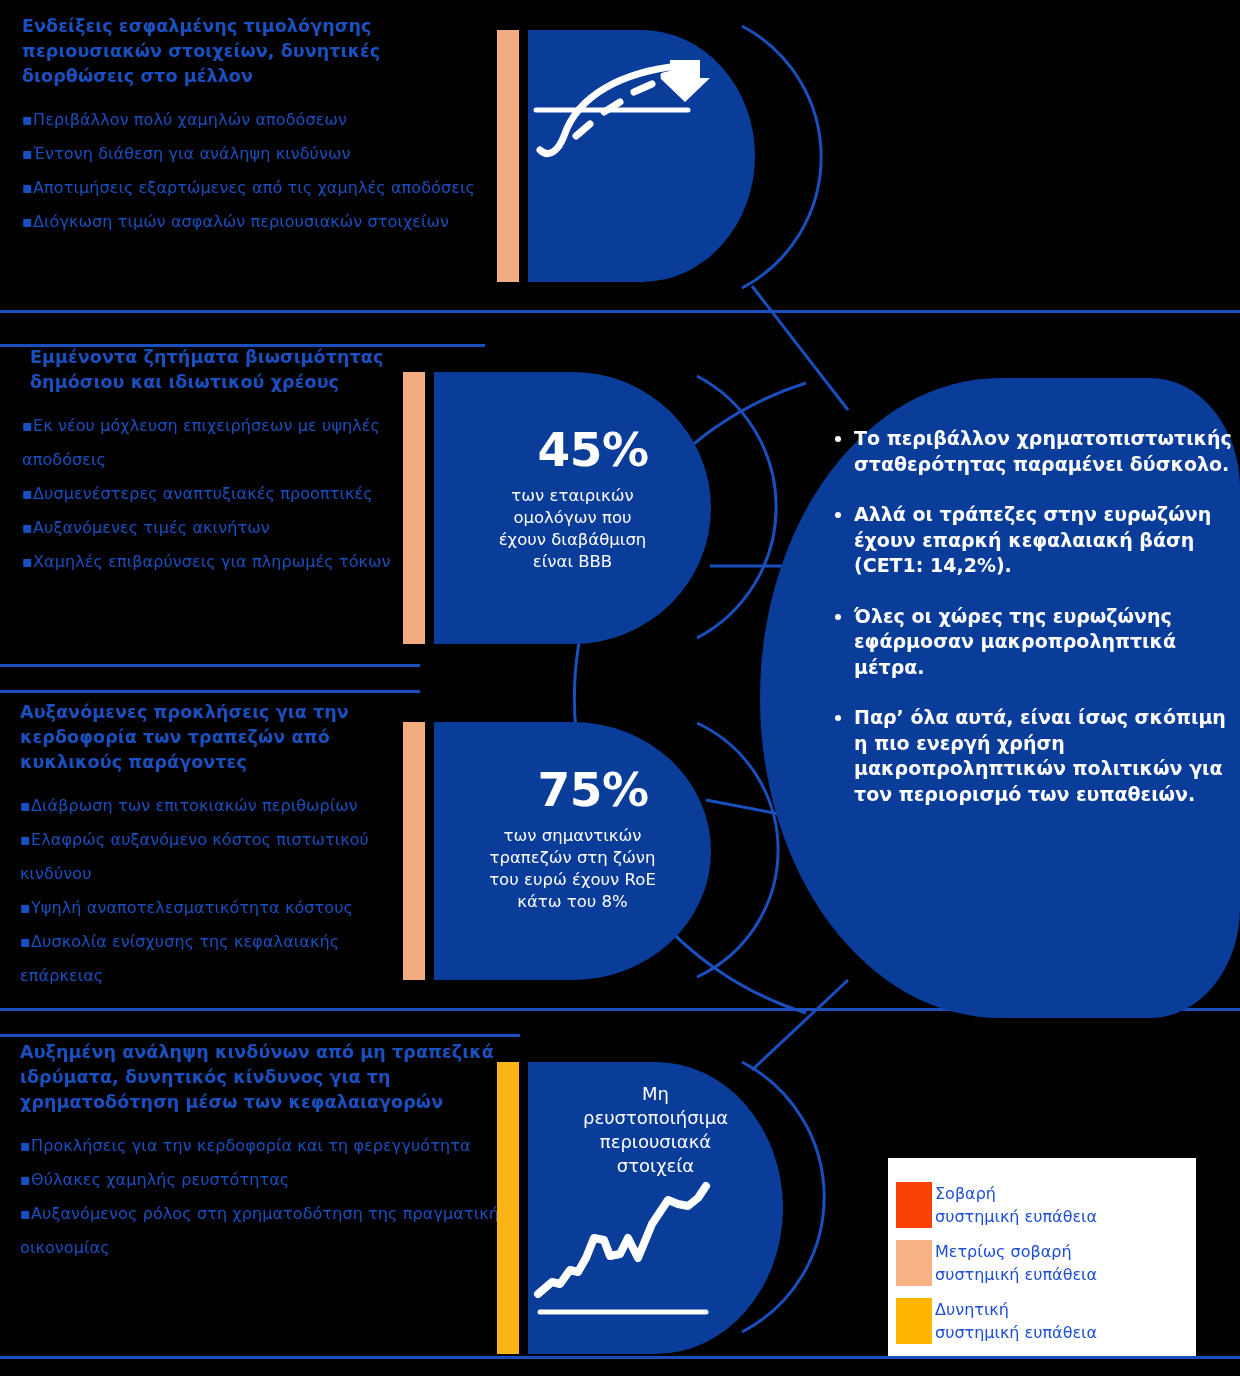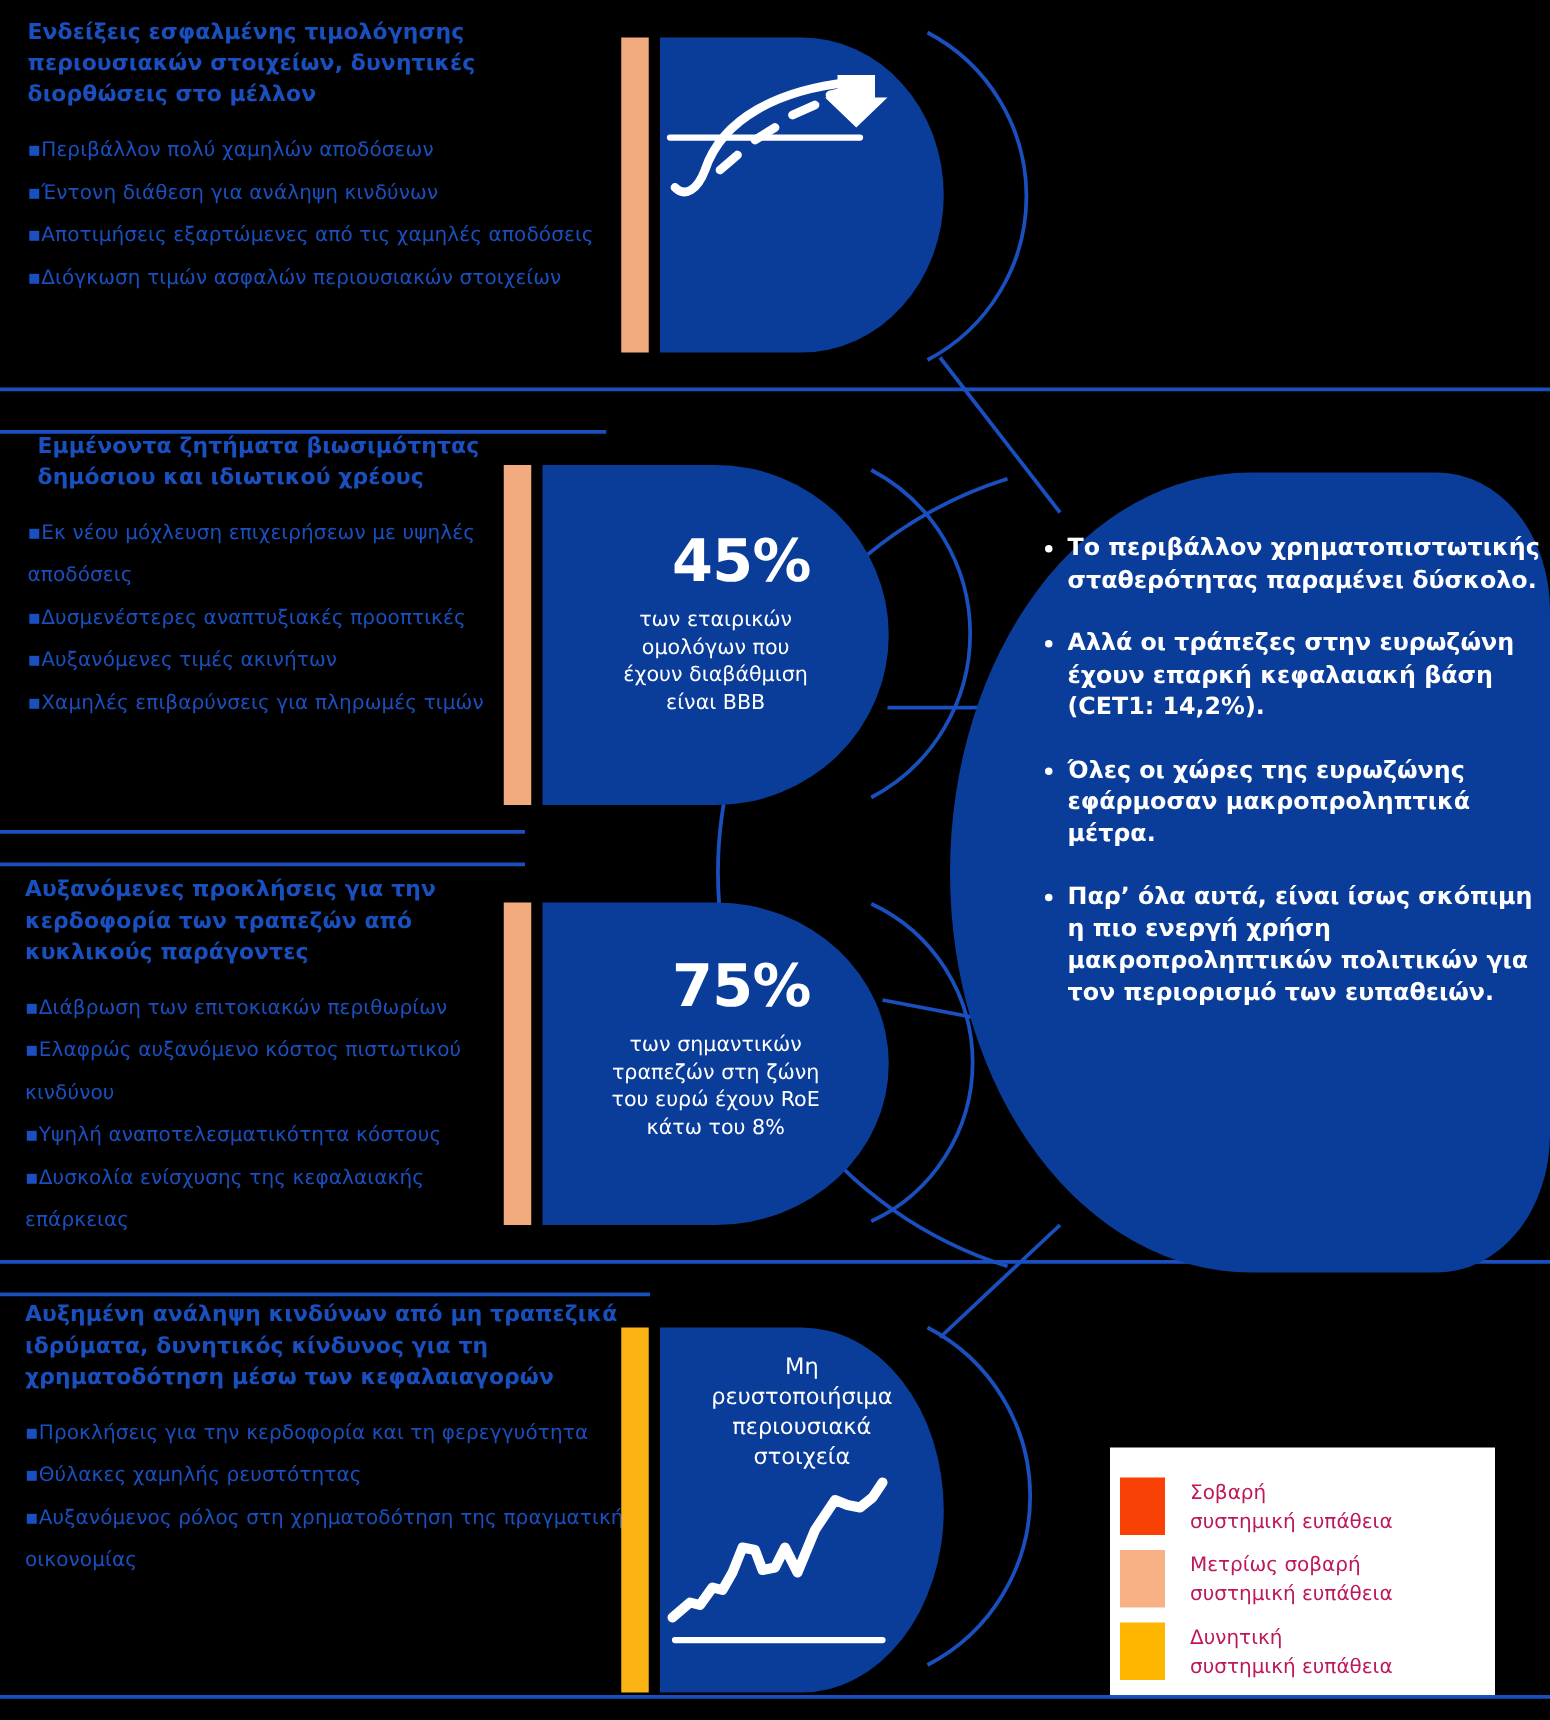--- a/index.html
+++ b/index.html
@@ -38,21 +38,21 @@
             border-top-right-radius:90px 110px;border-bottom-right-radius:90px 110px;}
   #rightlist{position:absolute;left:70px;top:48px;width:390px;color:#fff;}
   #rightlist li{font-weight:bold;font-size:19px;line-height:25.5px;margin-bottom:25px;}
   #rightlist{padding-left:24px;margin:0;}
 
   
   #legend{position:absolute;left:888px;top:1158px;width:308px;height:198px;
           background:#fff;}
   .lrow{position:absolute;left:8px;display:flex;align-items:flex-start;}
   .sw{width:36px;height:46px;flex:0 0 36px;}
-  .ltxt{margin-left:20px;color:#be185d;font-size:16px;line-height:23px;}
+  .ltxt{margin-left:3px;color:#1d4ed8;font-size:16px;line-height:23px;}
 
   svg{display:block;}
 </style>
 </head>
 <body>
 
 <div id="canvas">
 
   <svg id="wires" viewBox="0 0 1240 1376" xmlns="http://www.w3.org/2000/svg">
     <g fill="none" stroke="#1a4fbf" stroke-width="3">
@@ -85,21 +85,21 @@
   </div>
   <div class="hr" style="top:310px;width:1240px;"></div>
   <div class="hr" style="top:344px;width:485px;"></div>
 
   <div class="lcol" style="left:22px;top:345px;width:380px;">
     <div class="lhead" style="padding-left:8px;">Εμμένοντα ζητήματα βιωσιμότητας δημόσιου και ιδιωτικού χρέους</div>
     <div class="lbul">
       <div><span class="b"></span><span>Εκ νέου μόχλευση επιχειρήσεων με υψηλές αποδόσεις</span></div>
       <div><span class="b"></span><span>Δυσμενέστερες αναπτυξιακές προοπτικές</span></div>
       <div><span class="b"></span><span>Αυξανόμενες τιμές ακινήτων</span></div>
-      <div><span class="b"></span><span>Χαμηλές επιβαρύνσεις για πληρωμές τιμών</span></div>
+      <div><span class="b"></span><span>Χαμηλές επιβαρύνσεις για πληρωμές τόκων</span></div>
     </div>
   </div>
   <div class="hr" style="top:664px;width:420px;"></div>
   <div class="hr" style="top:690px;width:420px;"></div>
 
   <div class="lcol" style="left:20px;top:700px;width:400px;">
     <div class="lhead">Αυξανόμενες προκλήσεις για την κερδοφορία των τραπεζών από κυκλικούς παράγοντες</div>
     <div class="lbul">
       <div><span class="b"></span><span>Διάβρωση των επιτοκιακών περιθωρίων</span></div>
       <div><span class="b"></span><span>Ελαφρώς αυξανόμενο κόστος πιστωτικού κινδύνου</span></div>
@@ -152,21 +152,21 @@
     <div class="bar" style="background:#f2ab7e;"></div>
     <div class="body">
       <div class="bignum" style="padding-top:42px;">75%</div>
       <div class="subtxt" style="white-space:pre-line;">των σημαντικών
 τραπεζών στη ζώνη
 του ευρώ έχουν RoE
 κάτω του 8%</div>
     </div>
   </div>
 
-  <div class="pod r" style="left:497px;top:1062px;width:258px;height:292px;">
+  <div class="pod r" style="left:497px;top:1062px;width:258px;height:292px;padding-left:28px;">
     <div class="bar" style="background:#fcb415;"></div>
     <div class="body">
       <div class="podttl" style="padding-top:20px;white-space:pre-line;">Μη
 ρευστοποιήσιμα
 περιουσιακά
 στοιχεία</div>
       <svg width="200" height="140" viewBox="0 0 200 140" style="margin-top:0px;">
         <g fill="none" stroke="#fff" stroke-width="8" stroke-linecap="round" stroke-linejoin="round">
           <path d="M10 116 L 24 104 L 32 106 L 42 92 L 50 94 L 58 80 L 66 60
                    L 76 62 L 82 78 L 92 76 L 100 60 L 110 80 L 124 46 L 140 22

